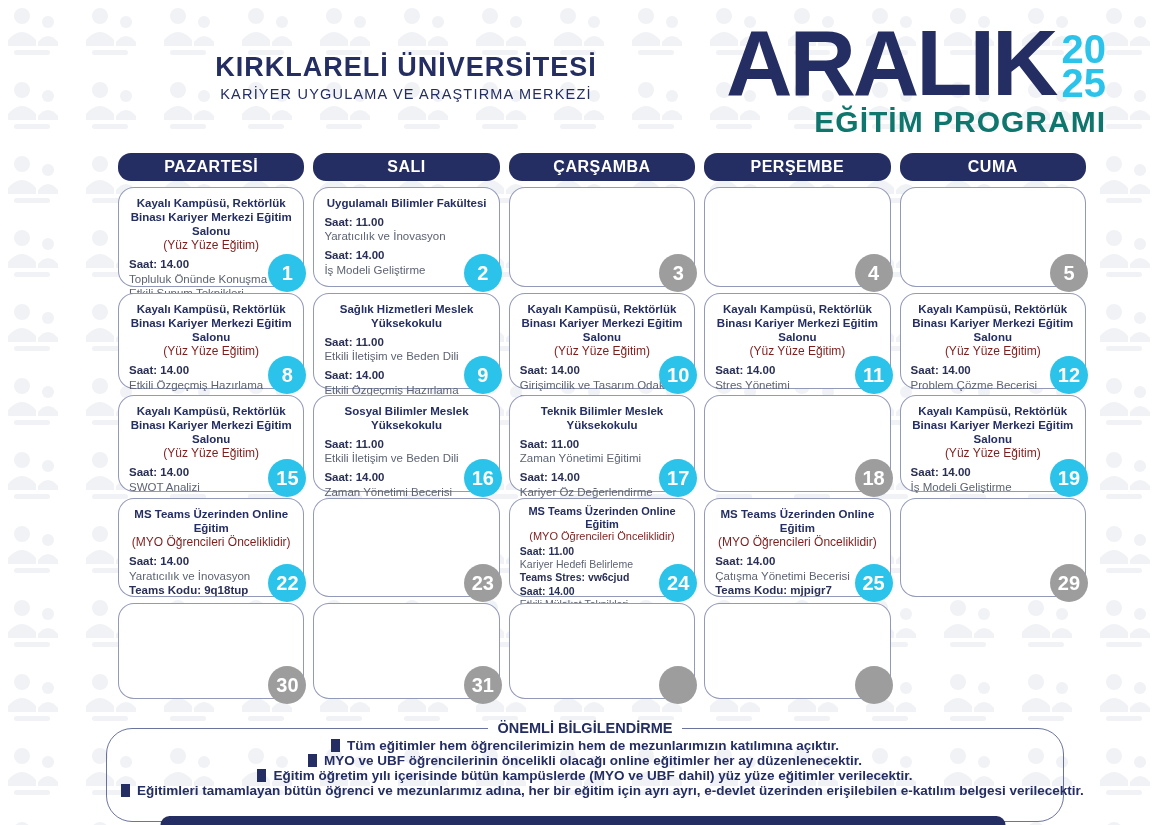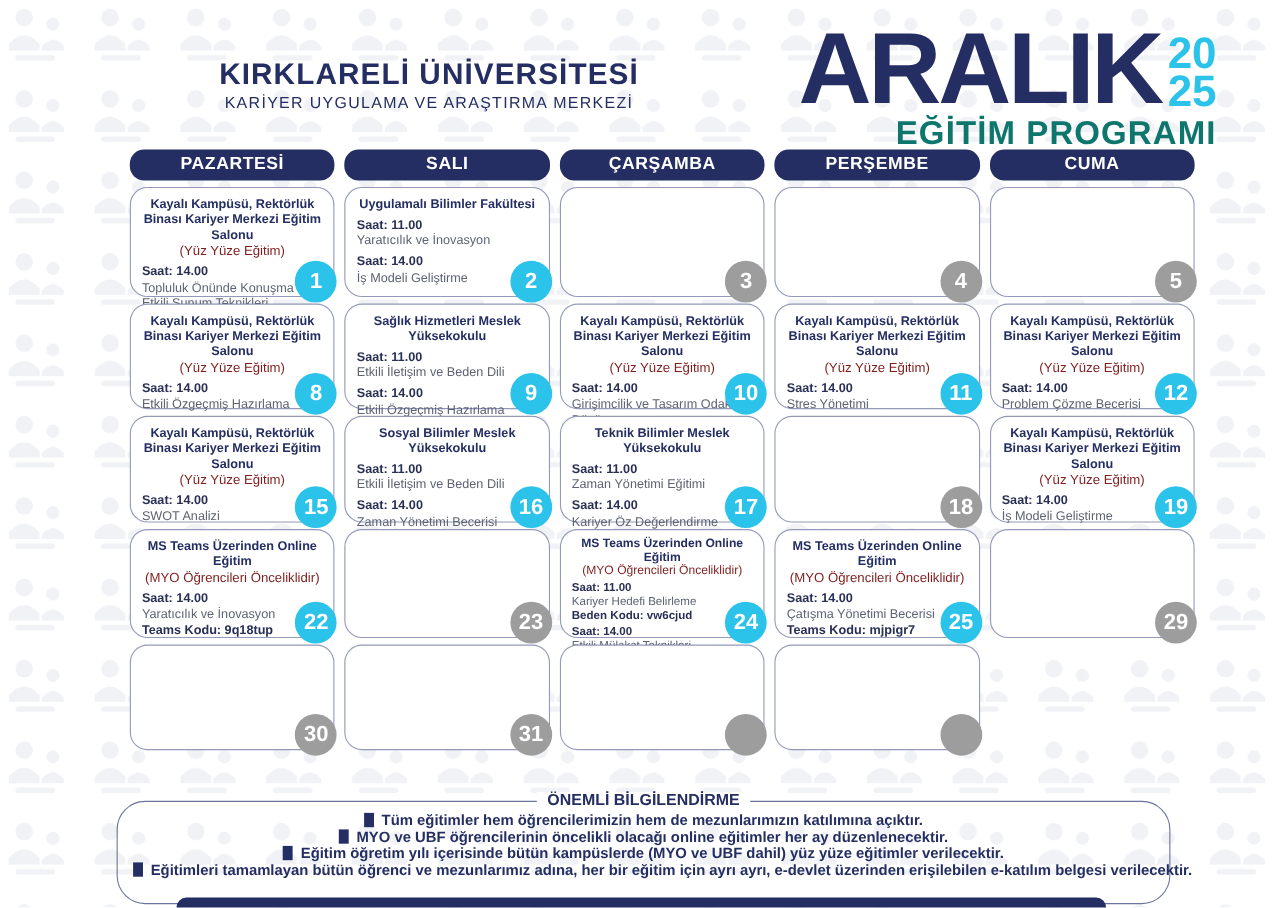--- a/index.html
+++ b/index.html
@@ -9,33 +9,33 @@
     background:#ffffff;
     position:relative;
     overflow:hidden;
     color:#242e62;
   }
   .page { position:absolute; inset:0; overflow:hidden; }
   .watermark { position:absolute; inset:0; z-index:0; }
   .content { position:absolute; inset:0; z-index:1; }
 
   
-  .uni-block { position:absolute; left:118px; top:52px; width:544px; text-align:center; }
+  .uni-block { position:absolute; left:134px; top:52px; width:544px; text-align:center; }
   .uni-name { font-size:27px; font-weight:bold; letter-spacing:1px; color:#242e62; }
   .uni-center { font-size:14.5px; letter-spacing:1.2px; color:#242e62; margin-top:3px; }
 
   .title-block { position:absolute; right:60px; top:26px; text-align:right; }
   .title-row { display:flex; align-items:flex-start; justify-content:flex-end; }
   .month { font-size:92px; font-weight:800; line-height:0.82; letter-spacing:-3px; color:#242e62; }
   .year-stack { display:flex; flex-direction:column; margin-left:6px; margin-top:6px; }
   .year-stack span { font-size:40px; font-weight:800; line-height:0.85; color:#2bc3ea; letter-spacing:0; }
   .prog-subtitle { font-size:30px; font-weight:800; letter-spacing:1px; color:#0f766e; margin-top:4px; }
 
   
-  .calendar { position:absolute; left:118px; top:136px; width:968px; }
+  .calendar { position:absolute; left:118px; top:153px; width:968px; }
   .cal-grid {
     display:grid;
     grid-template-columns:repeat(5, 1fr);
     grid-template-rows:28px 100px 96px 97px 99px 96px;
     column-gap:9px; row-gap:6px;
   }
   .day-header {
     background:#242e62; color:#ffffff; font-weight:bold; font-size:16px;
     letter-spacing:0.5px; text-align:center; border-radius:13px;
     display:flex; align-items:center; justify-content:center;
@@ -269,21 +269,21 @@
           </div>
           <div class="cell">
             <div class="badge gray">23</div>
           </div>
           <div class="cell compact">
             <div class="cell-title">MS Teams Üzerinden Online Eğitim</div>
             <div class="cell-sub">(MYO Öğrencileri Önceliklidir)</div>
             <div class="session">
               <div class="sess-time">Saat: 11.00</div>
               <div class="sess-topic">Kariyer Hedefi Belirleme</div>
-              <div class="sess-code">Beden Kodu: vw6cjud</div>
+              <div class="sess-code">Teams Stres: vw6cjud</div>
             </div>
             <div class="session">
               <div class="sess-time">Saat: 14.00</div>
               <div class="sess-topic">Etkili Mülakat Teknikleri</div>
               <div class="sess-code">Teams Kodu: ugx54f9</div>
             </div>
             <div class="badge cyan">24</div>
           </div>
           <div class="cell">
             <div class="cell-title">MS Teams Üzerinden Online Eğitim</div>

